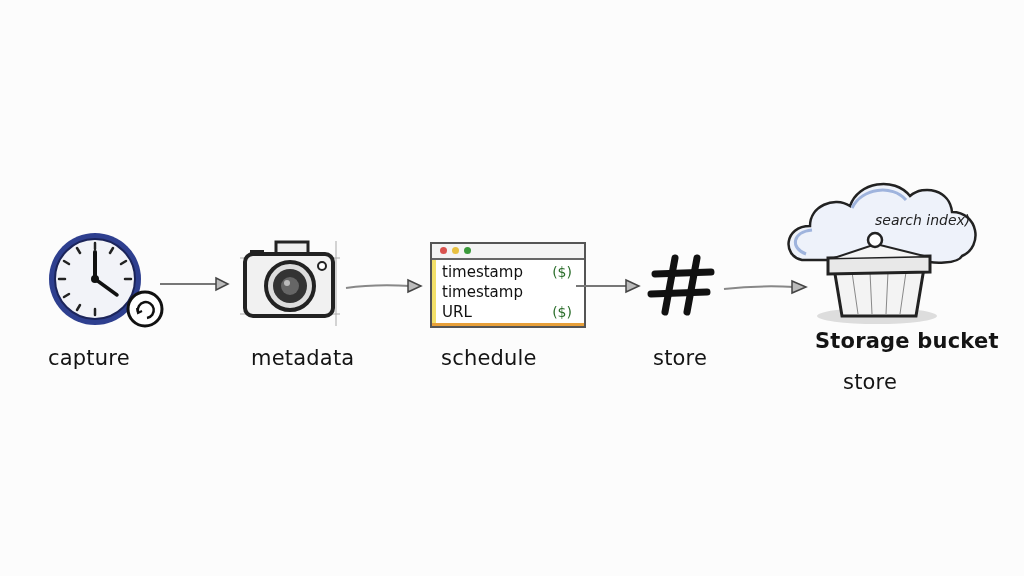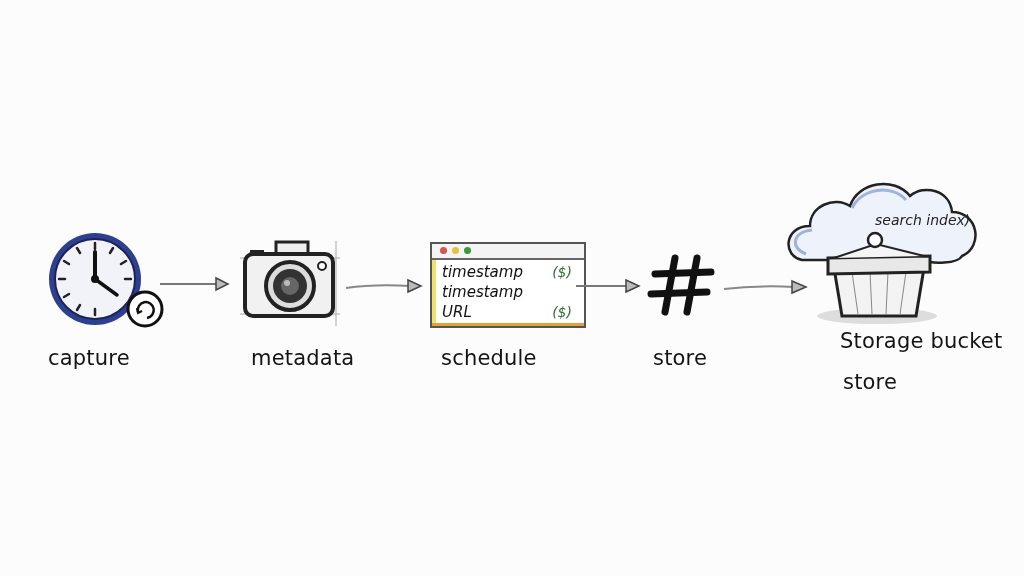--- a/index.html
+++ b/index.html
@@ -17,21 +17,21 @@
     font-family: "DejaVu Sans", sans-serif;
   }
   .arrow { position:absolute; }
   .meta-win {
     position:absolute; left:430px; top:242px; width:152px; height:82px;
     border:2px solid #555; background:#fff;
     box-shadow: inset 0 -3px 0 #e8a03a, inset 4px 0 0 #f3e06a;
   }
   .meta-titlebar { height:14px; border-bottom:2px solid #666; position:relative; background:#f4f4f4; }
   .dot { position:absolute; top:3px; width:7px; height:7px; border-radius:50%; }
-  .meta-lines { padding:2px 0 12px 10px; font-size:15px; line-height:20px;font-style:italic; }
+  .meta-lines { padding:2px 0 12px 10px; font-size:15px; line-height:20px; }
   .meta-line { white-space:nowrap; position:relative; }
   .meta-line .dollar { position:absolute; right:12px; color:#2b6e2b; font-size:14px; }
   .search-index { position:absolute; left:875px; top:212px; font-size:14px; color:#222; font-style:italic; }
 </style>
 </head>
 <body>
 
 <div class="node" style="left:45px;top:232px;width:125px;height:100px;">
   <svg width="125" height="100" viewBox="0 0 125 100">
     <circle cx="50" cy="47" r="46" fill="#2e3f8f"></circle>
@@ -141,14 +141,14 @@
       <line x1="88" y1="104" x2="90" y2="146"></line>
       <line x1="106" y1="104" x2="104" y2="146"></line>
       <line x1="124" y1="104" x2="118" y2="146"></line>
     </g>
     <path d="M46 90 L148 88 L148 104 L46 106 Z" fill="#e8e8e8" stroke="#222" stroke-width="3"></path>
     <path d="M52 90 L94 76 L142 88" fill="#f5f5f5" stroke="#222" stroke-width="2"></path>
     <circle cx="93" cy="72" r="7" fill="#fff" stroke="#222" stroke-width="2.5"></circle>
   </svg>
 </div>
 <div class="search-index">search index)</div>
-<div class="label" style="left:840px;top:329px;">Storage bucket</div>
+<div class="label" style="left:815px;top:329px;font-weight:bold;">Storage bucket</div>
 <div class="label" style="left:843px;top:370px;">store</div>
 
 </body></html>

